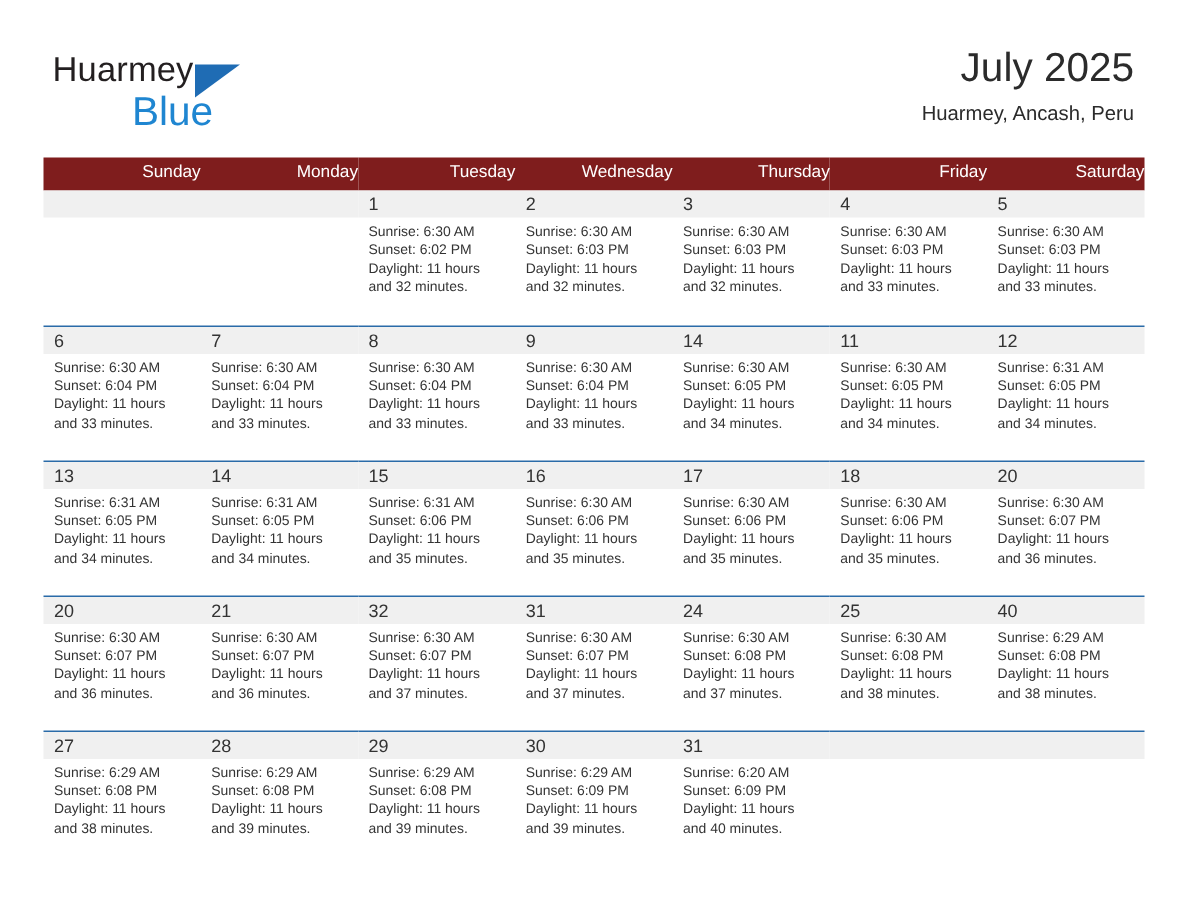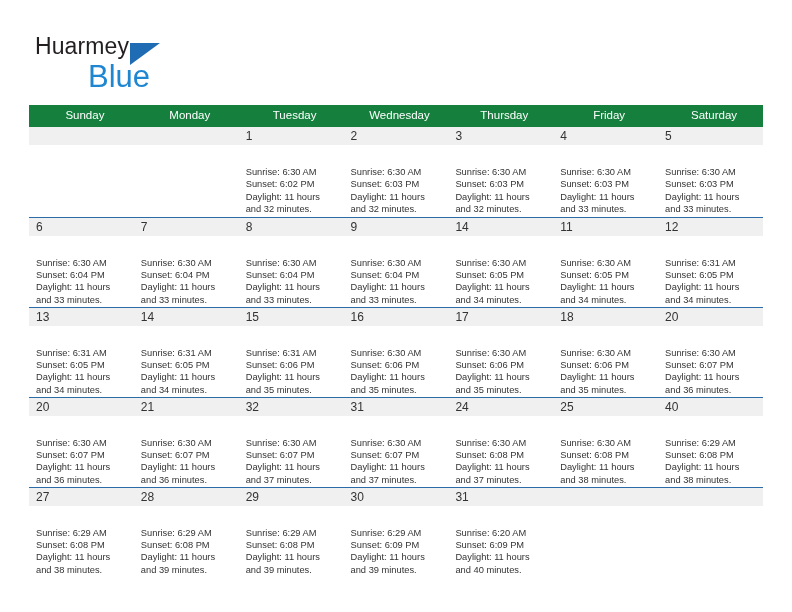--- a/index.html
+++ b/index.html
@@ -50,21 +50,21 @@
     top: 10px;
     width: 0;
     height: 0;
     border-left: 30px solid #1f6cb4;
     border-bottom: 22px solid transparent;
   }
   .brand-blue {
     position: absolute;
     left: 53px;
     top: 26px;
-    font-size: 31px;
+    font-size: 27px;
     color: #1f86d1;
     font-family: "Liberation Sans", sans-serif;
   }
 
   .title-block {
     position: absolute;
     right: 36px;
     top: 28px;
     text-align: right;
   }
@@ -91,25 +91,25 @@
     width: 734px;
   }
   table.cal {
     border-collapse: collapse;
     table-layout: fixed;
     width: 734px;
   }
   table.cal col { width: 104.857px; }
 
   thead th {
-    background: #15803d;
+    background: #7f1d1d;
     color: #ffffff;
     font-size: 11.5px;
     font-weight: normal;
-    text-align: center;
+    text-align: right;
     padding: 4px 0 5px 7px;
     height: 13px;
     line-height: 13px;
     border: none;
   }
 
   tbody tr.week-row > td {
     vertical-align: top;
     padding: 0;
     border-top: 1.4px solid #2a6ba8;
@@ -130,41 +130,45 @@
   }
   .daynum-band {
     background: #f0f0f0;
     height: 18px;
     line-height: 18px;
     padding-left: 7px;
     font-size: 12px;
     color: #333333;
   }
   .details {
-    padding: 21px 6px 0 7px;
+    padding: 3px 6px 0 7px;
     font-size: 9.3px;
     line-height: 12.4px;
     color: #333333;
   }
   .details div { white-space: nowrap; }
   .details .daylight-wrap { white-space: normal; }
 </style>
 </head>
 <body>
 
 <div class="page">
 
   <div class="header">
 
     <div class="brand">
       <span class="brand-general">Huarmey</span>
       <span class="brand-mark"></span>
       <span class="brand-blue">Blue</span>
     </div>
 
+    <div class="title-block">
+      <div class="cal-title">July 2025</div>
+      <div class="cal-location">Huarmey, Ancash, Peru</div>
+    </div>
 
   </div>
 
   <div class="calendar">
     <table class="cal">
       <colgroup>
         <col>
           <col>
           <col>
           <col>

